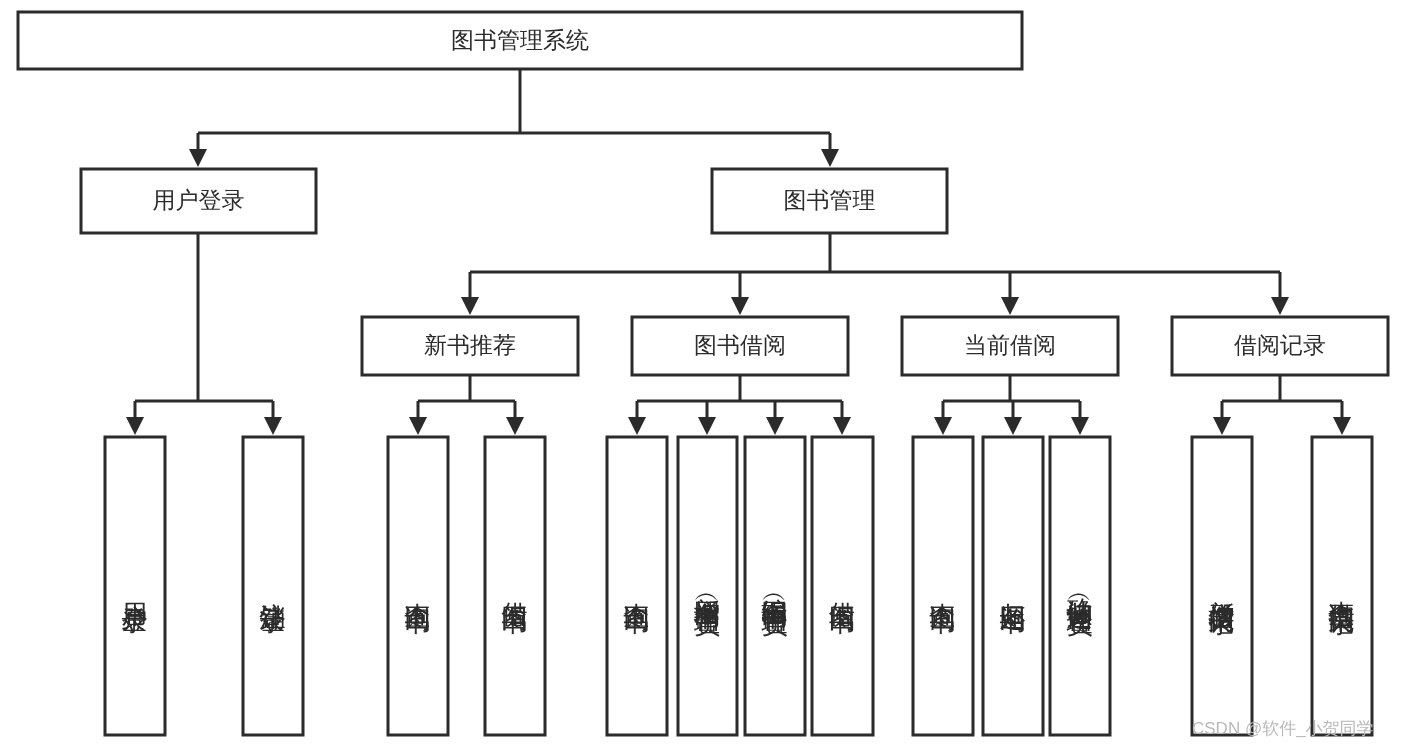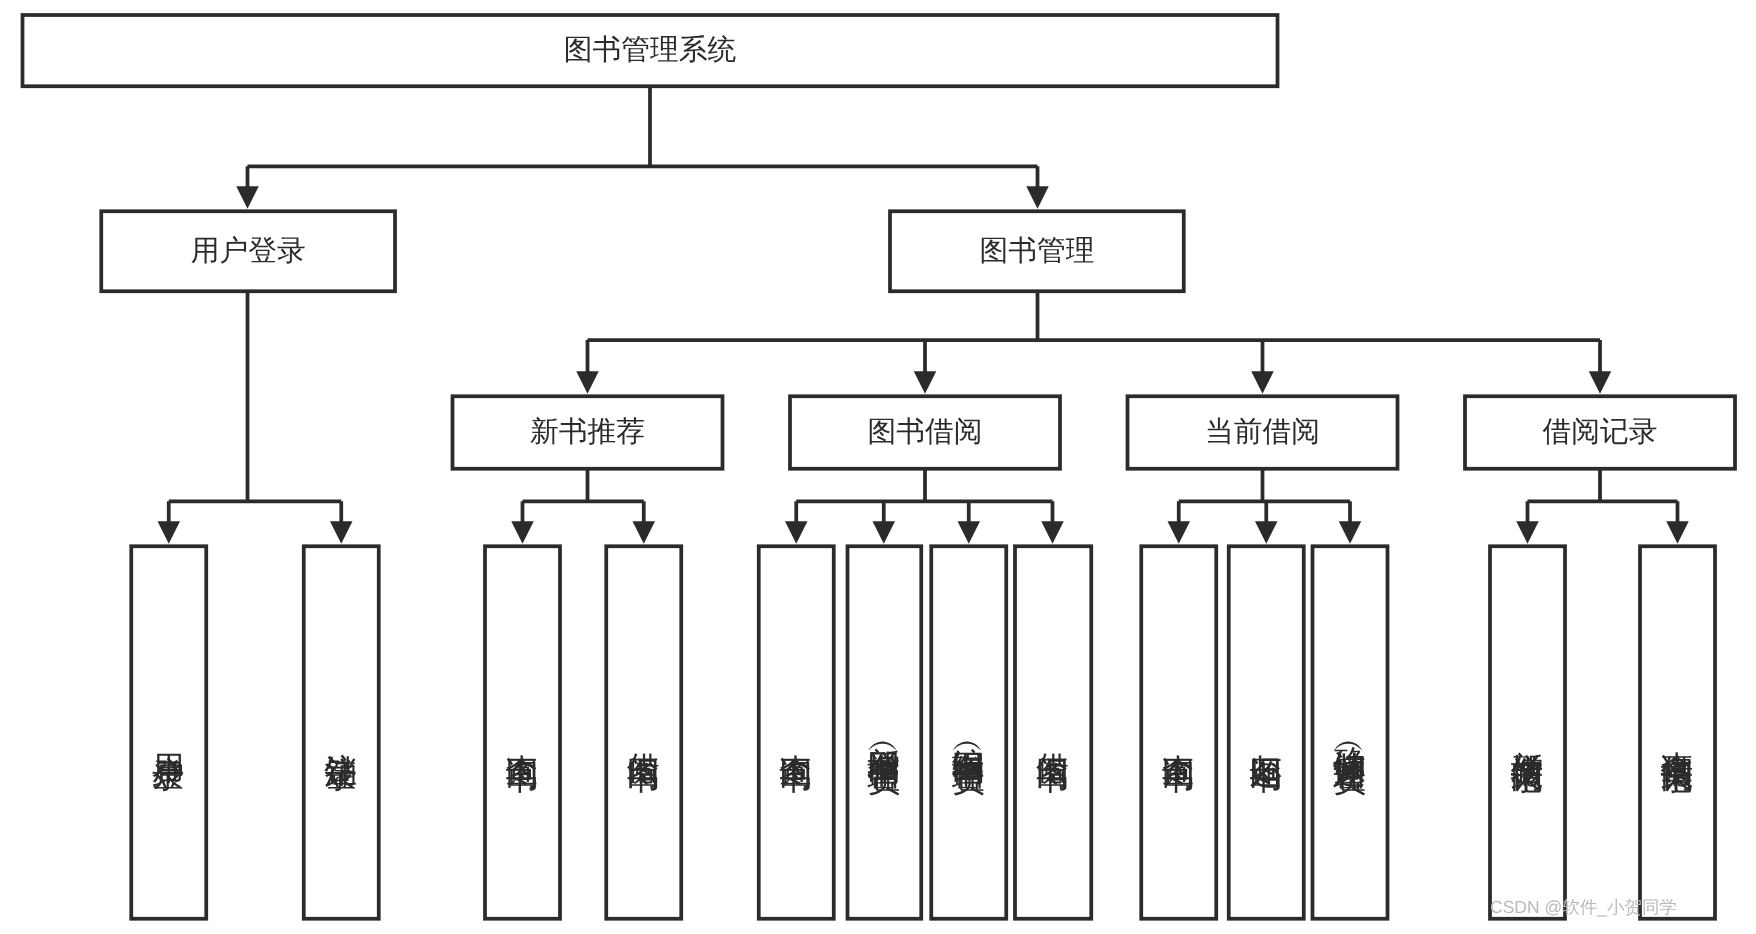--- a/index.html
+++ b/index.html
@@ -59,21 +59,21 @@
     display: flex;
     align-items: center;
     justify-content: center;
     text-align: center;
     white-space: nowrap;
     pointer-events: none;
   }
   .watermark {
     position: absolute;
     font-family: "Liberation Sans", "DejaVu Sans", sans-serif;
-    font-size: 14px;
+    font-size: 17px;
     color: #b9b9b9;
     white-space: nowrap;
   }
 </style>
 </head>
 <body>
 
 <div id="diagram-root">
   <svg id="flow-svg" viewBox="0 0 1405 747" xmlns="http://www.w3.org/2000/svg">
     <g id="connectors-group">

